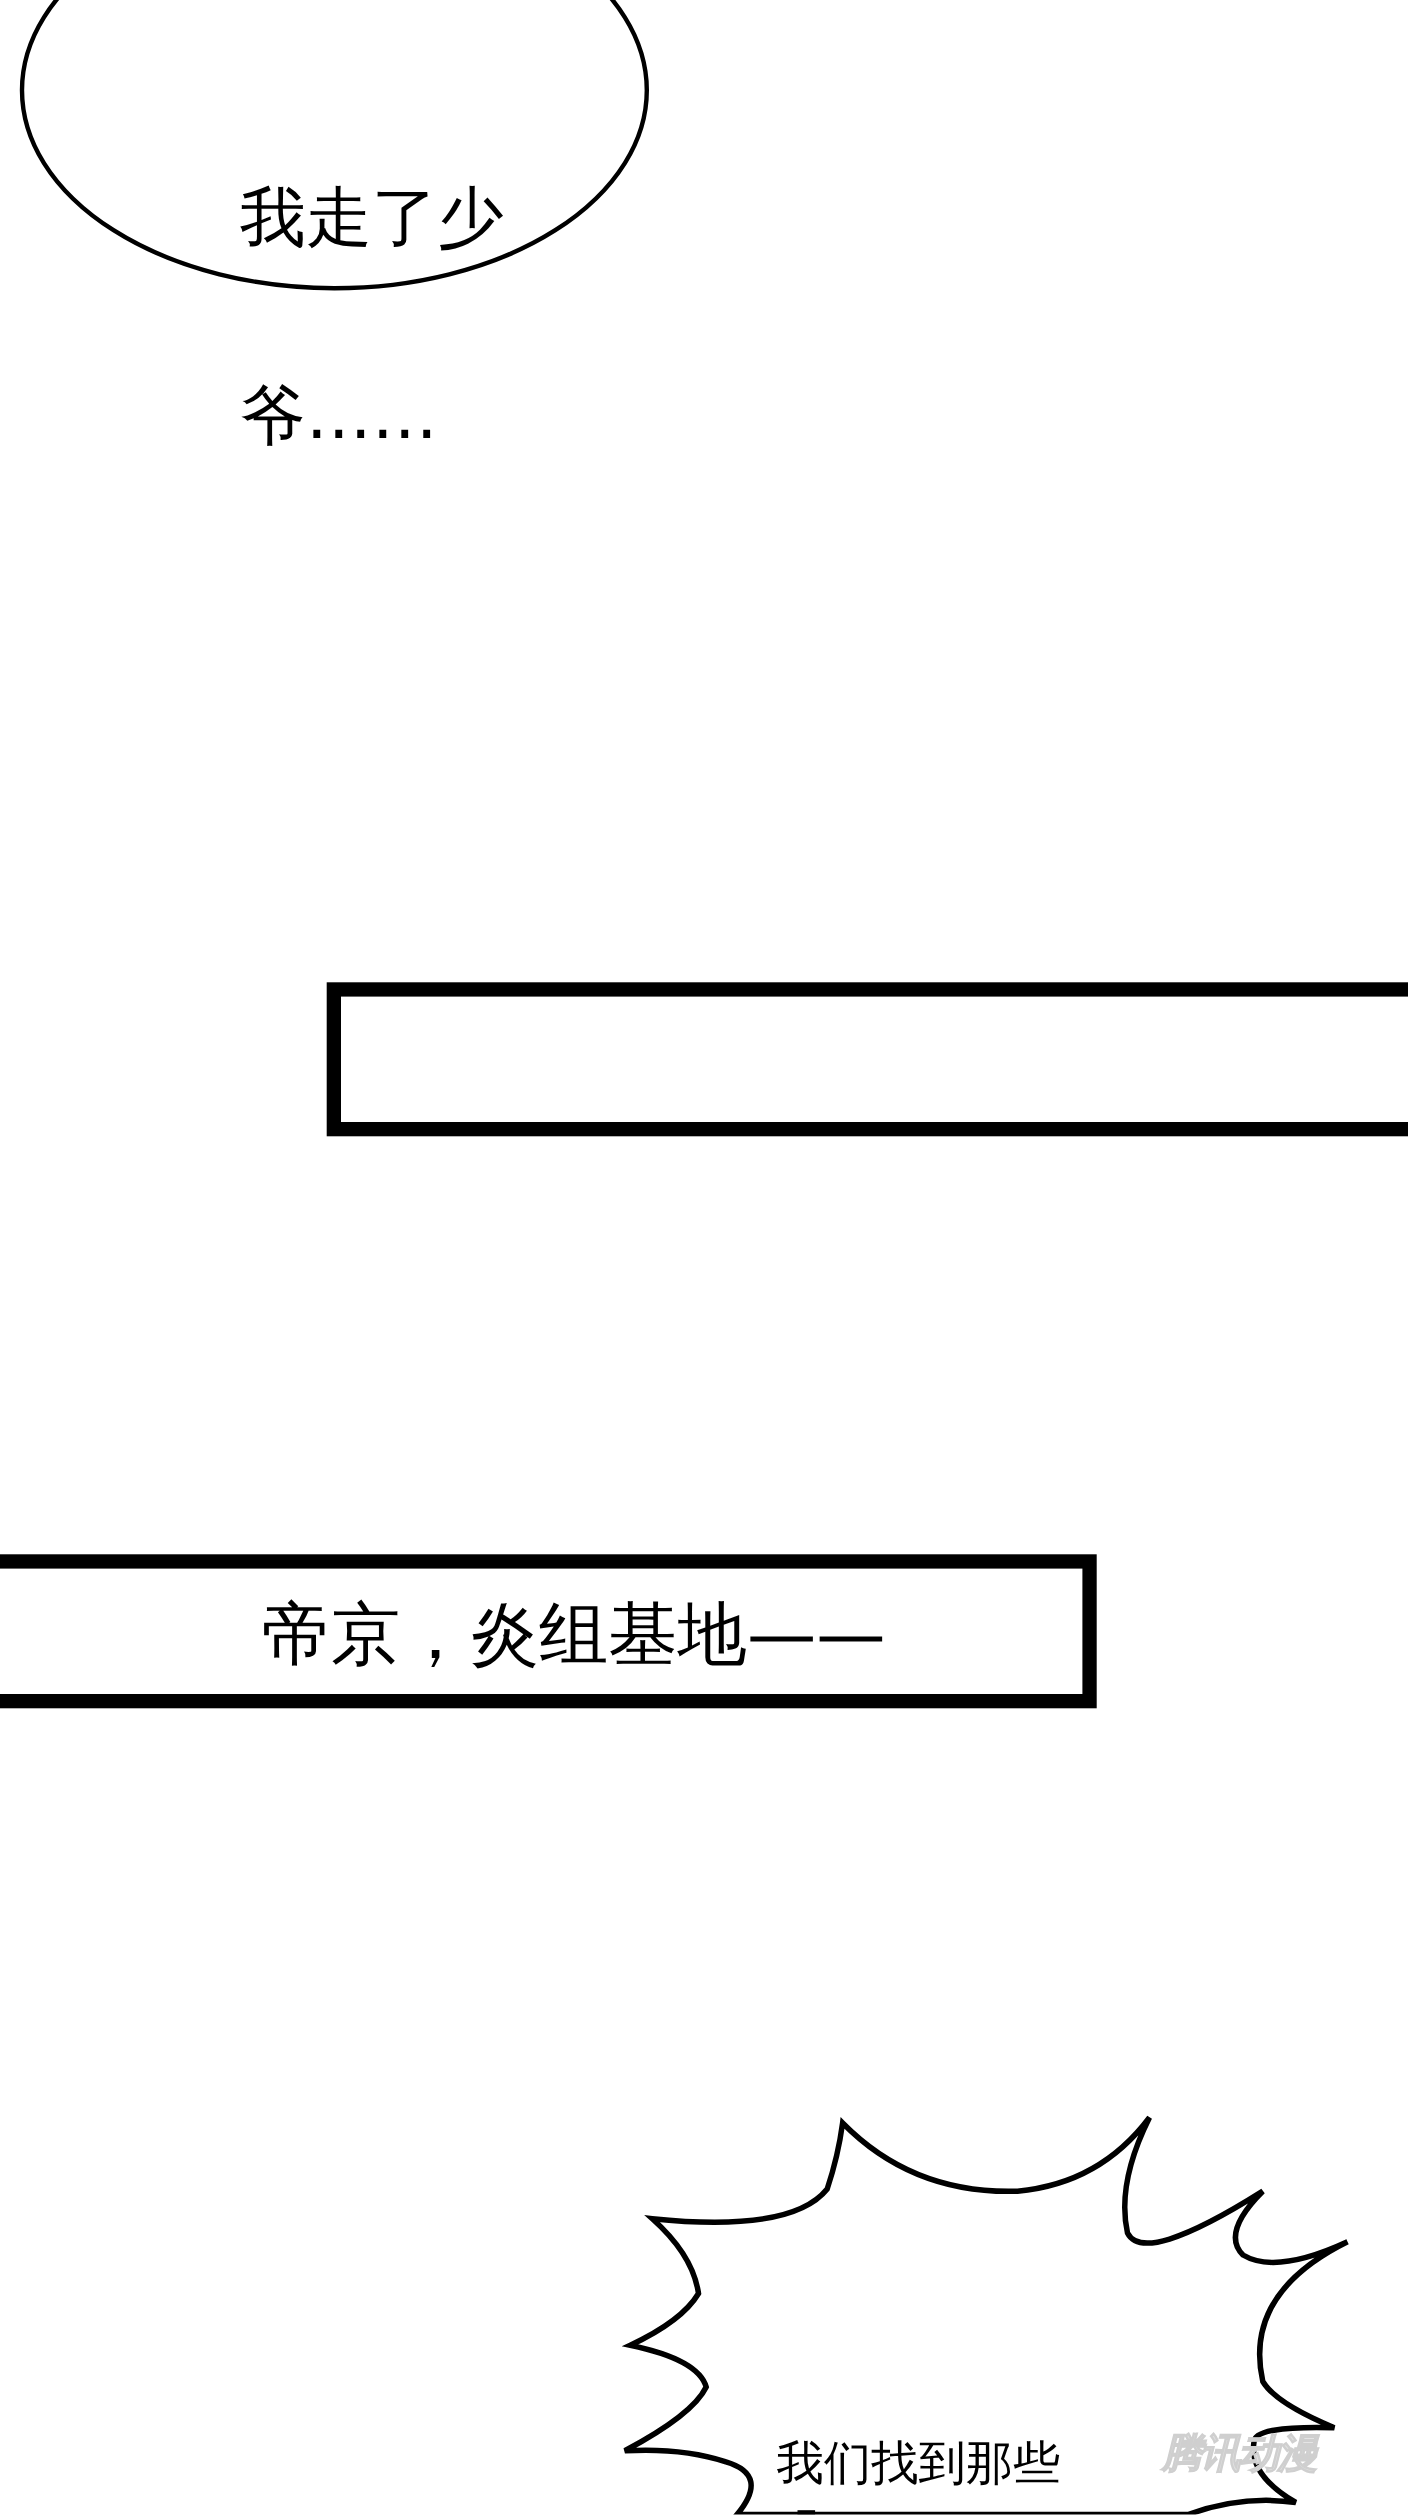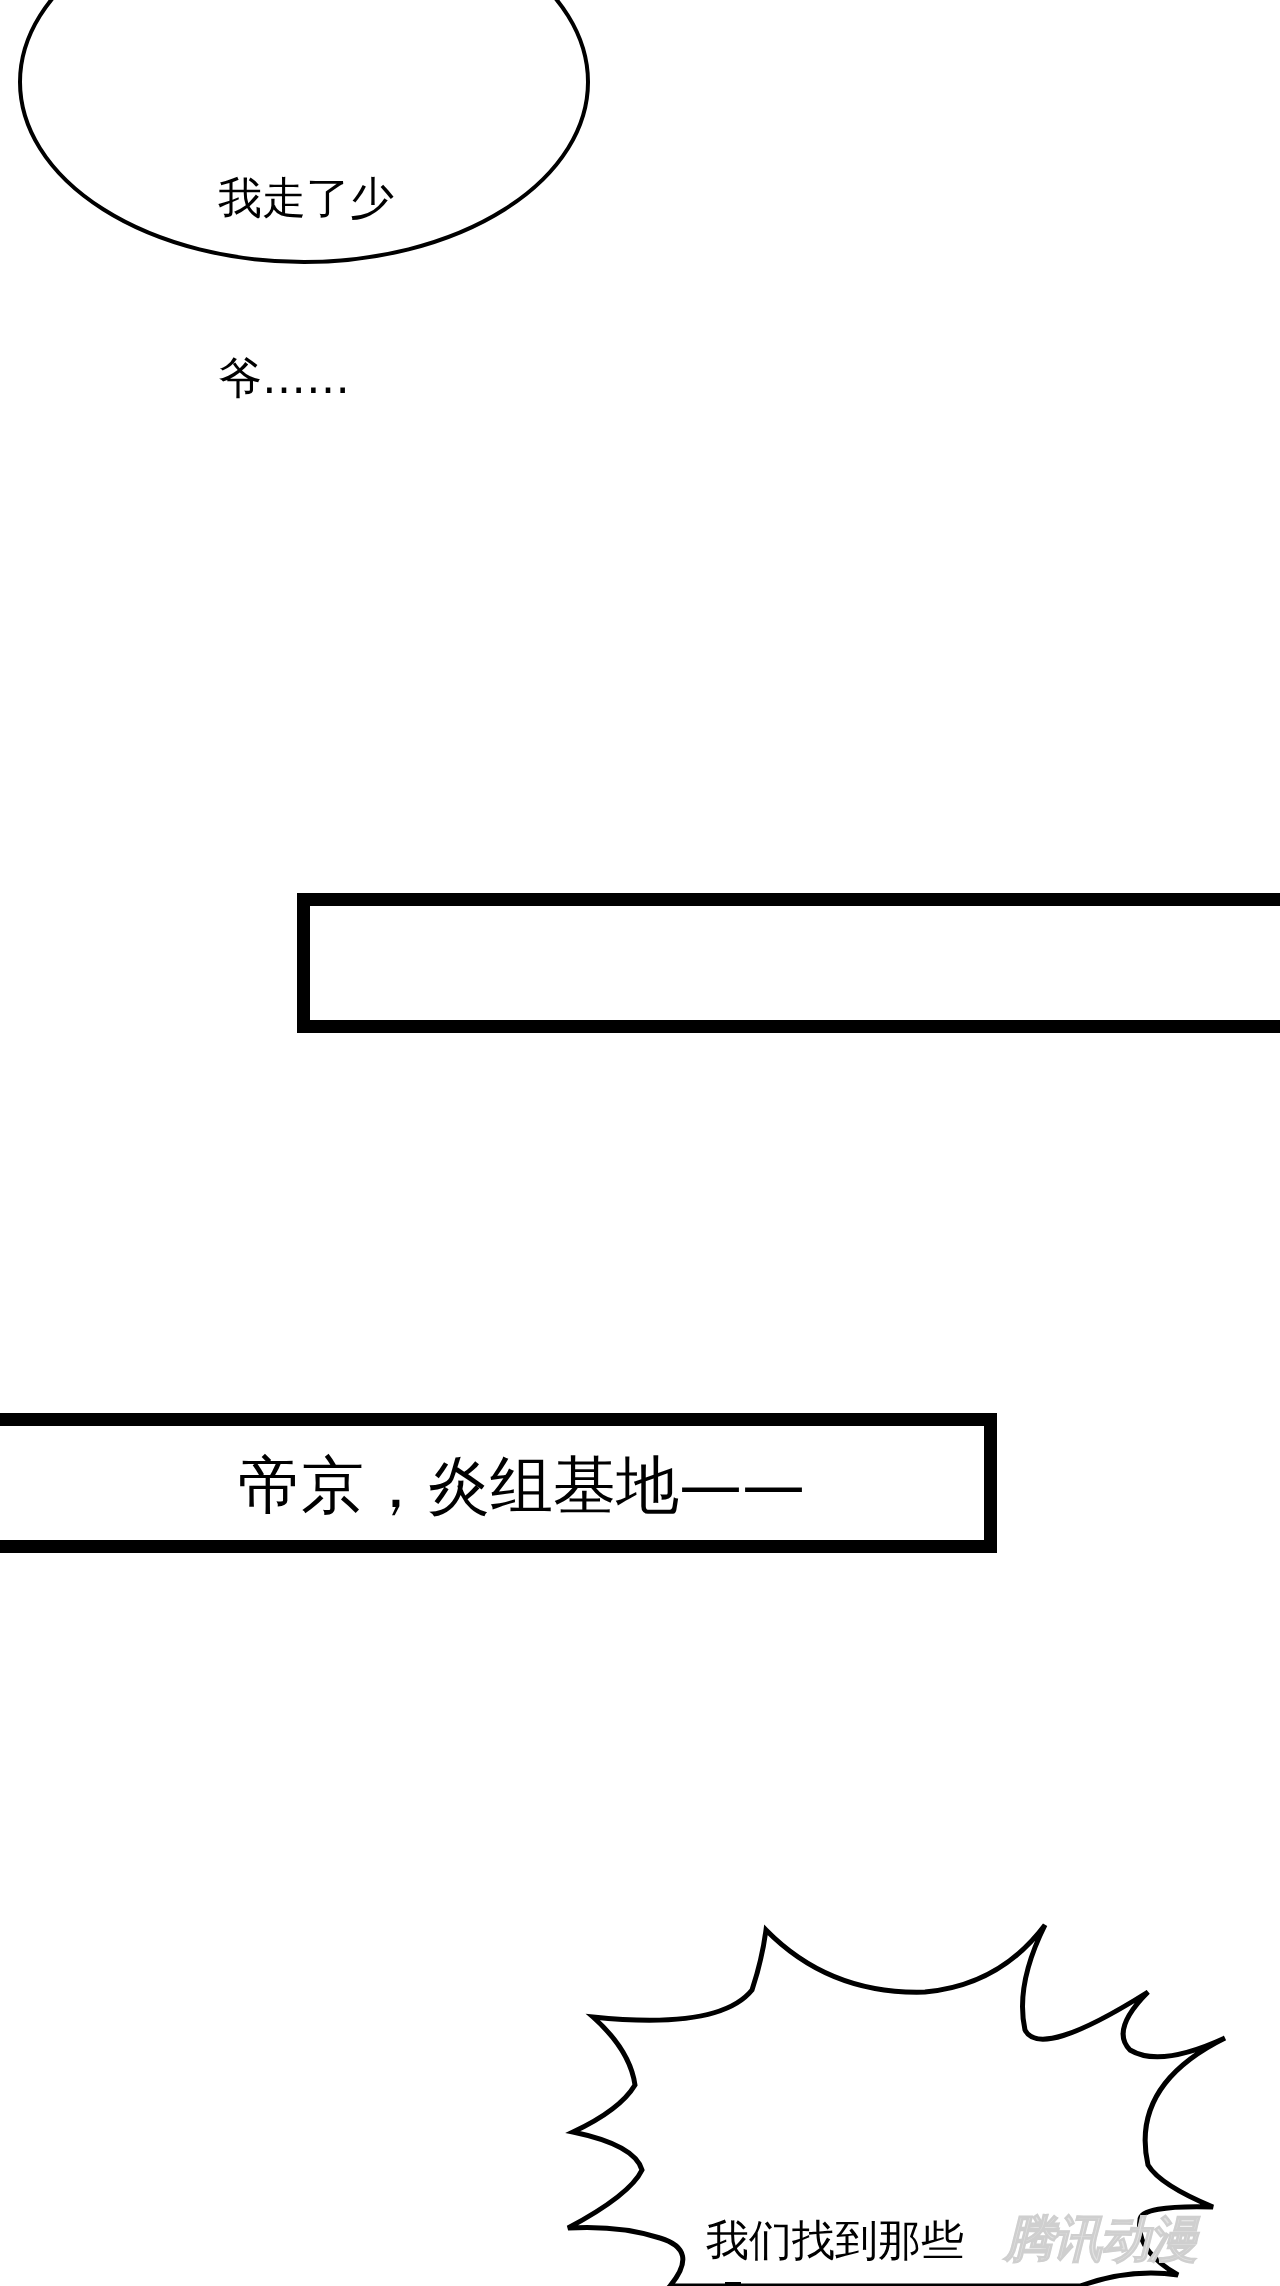--- a/index.html
+++ b/index.html
@@ -17,21 +17,21 @@
     }
     .art {
       position: absolute;
       left: 0;
       top: 0;
       width: 1280px;
       height: 2286px;
     }
     .bubble-text {
       position: absolute;
-      font-size: 44px;
+      font-size: 60px;
       line-height: 60px;
       white-space: pre;
       color: #000000;
     }
     #speech1-text {
       left: 218px;
       top: 48px;
     }
     .caption-box {
       position: absolute;
@@ -60,23 +60,23 @@
       white-space: pre;
     }
     #speech2-text {
       left: 706px;
       top: 2090px;
       font-size: 43px;
       line-height: 60px;
     }
     #watermark {
       position: absolute;
-      left: 1004px;
+      left: 1056px;
       top: 2206px;
-      font-size: 50px;
+      font-size: 37px;
       font-weight: bold;
       font-style: italic;
       letter-spacing: -2px;
       color: #e2e2e2;
       -webkit-text-stroke: 1px #cfcfcf;
       white-space: pre;
     }
   </style>
 </head>
 <body>

